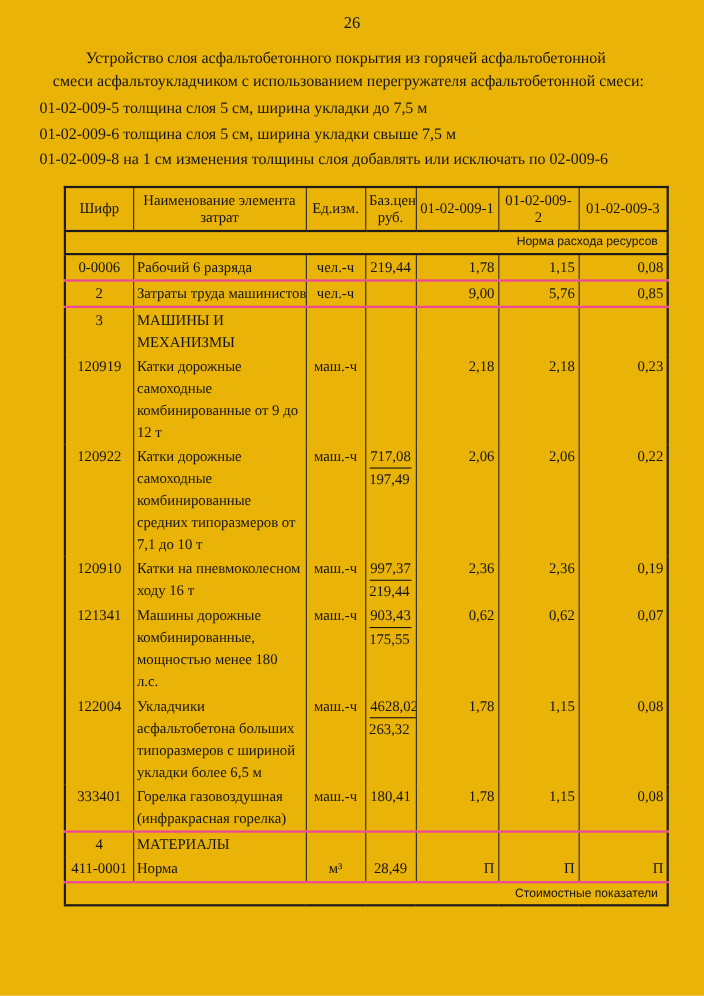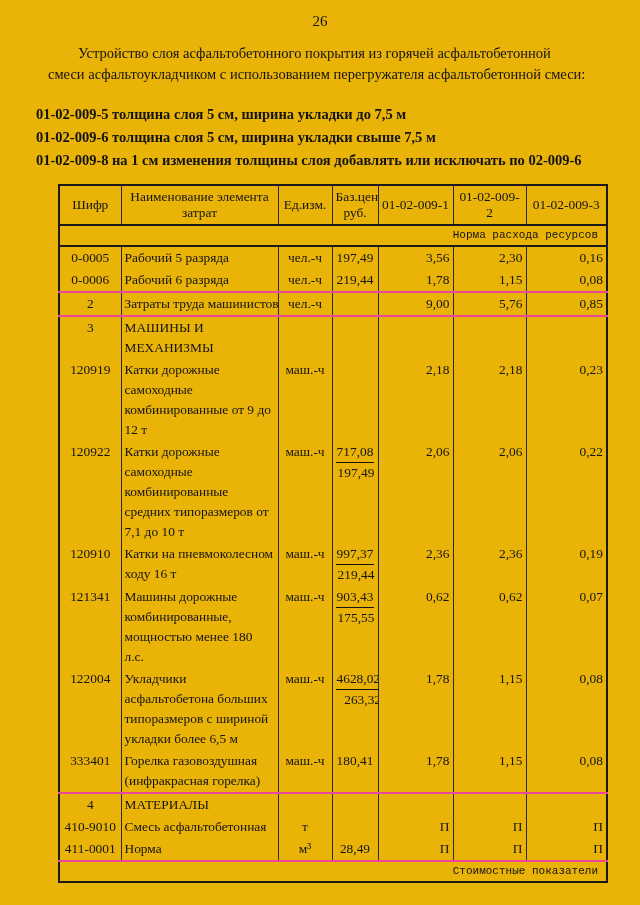--- a/index.html
+++ b/index.html
@@ -24,21 +24,21 @@
     margin:13px 0 0 36px;
     width:560px;
     font-size:14.5px;
     line-height:21px;
   }
   .intro p{
     margin:0 0 1px 12px;
     text-indent:30px;
     width:540px;
   }
-  .spec-list{margin-top:18px;font-weight:bold;}
+  .spec-list{margin-top:3px;}
   .spec-item{
     display:flex;
     line-height:23px;
     font-size:14.5px;
   }
   .spec-item .code{width:76px;flex:0 0 76px;}
   .spec-item .text{flex:1;}
 
   table.est{
     border-collapse:collapse;
@@ -60,34 +60,34 @@
   table.est th{
     vertical-align:middle;
     text-align:center;
     height:36px;
     border-bottom:2px solid #1b1b1b;
     line-height:16px;
   }
   tr.spanrow td{
     border-left:none;border-right:none;
     text-align:right;
-    font-family:Liberation Mono, monospace;
+    font-family:Liberation Sans, sans-serif;
     font-size:11px;
     padding:3px 8px 3px 3px;
     border-bottom:2px solid #1b1b1b;
     line-height:13px;
   }
   tr.sec td{border-bottom:2px solid #ec4899;}
   td.ctr{text-align:center;}
   td.num{text-align:right;padding-right:13px;}
   td.pp{text-align:right;padding-right:2px;}
   td.namecol{padding-left:4px;padding-right:2px;}
   .b{font-weight:bold;}
   .nw{white-space:nowrap;}
-  .frac{display:inline-block;text-align:right;}
+  .frac{display:inline-block;text-align:left;}
   .fnum{display:block;border-bottom:1px solid #141414;padding:0 1px;}
   .fden{display:block;}
 </style>
 </head>
 <body>
 
 <div class="page">
 
   <div class="pageno">26</div>
 
@@ -129,29 +129,20 @@
       <th>01-02-009-1</th>
       <th>01-02-009-2</th>
       <th>01-02-009-3</th>
     </tr>
 
     <tr class="spanrow">
       <td colspan="7">Норма расхода ресурсов</td>
     </tr>
 
 
-    <tr>
-      <td class="ctr">0-0005</td>
-      <td class="namecol">Рабочий 5 разряда</td>
-      <td class="ctr">чел.-ч</td>
-      <td class="ctr">197,49</td>
-      <td class="num">3,56</td>
-      <td class="num">2,30</td>
-      <td class="num">0,16</td>
-    </tr>
 
     <tr class="sec">
       <td class="ctr">0-0006</td>
       <td class="namecol">Рабочий 6 разряда</td>
       <td class="ctr">чел.-ч</td>
       <td class="ctr">219,44</td>
       <td class="num">1,78</td>
       <td class="num">1,15</td>
       <td class="num">0,08</td>
     </tr>
@@ -247,29 +238,20 @@
     <tr>
       <td class="ctr b">4</td>
       <td class="namecol b">МАТЕРИАЛЫ</td>
       <td></td>
       <td></td>
       <td></td>
       <td></td>
       <td></td>
     </tr>
 
-    <tr>
-      <td class="ctr">410-9010</td>
-      <td class="namecol">Смесь асфальтобетонная</td>
-      <td class="ctr">т</td>
-      <td class="ctr"></td>
-      <td class="pp">П</td>
-      <td class="pp">П</td>
-      <td class="pp">П</td>
-    </tr>
 
     <tr class="sec">
       <td class="ctr">411-0001</td>
       <td class="namecol">Норма</td>
       <td class="ctr">м³</td>
       <td class="ctr">28,49</td>
       <td class="pp">П</td>
       <td class="pp">П</td>
       <td class="pp">П</td>
     </tr>

